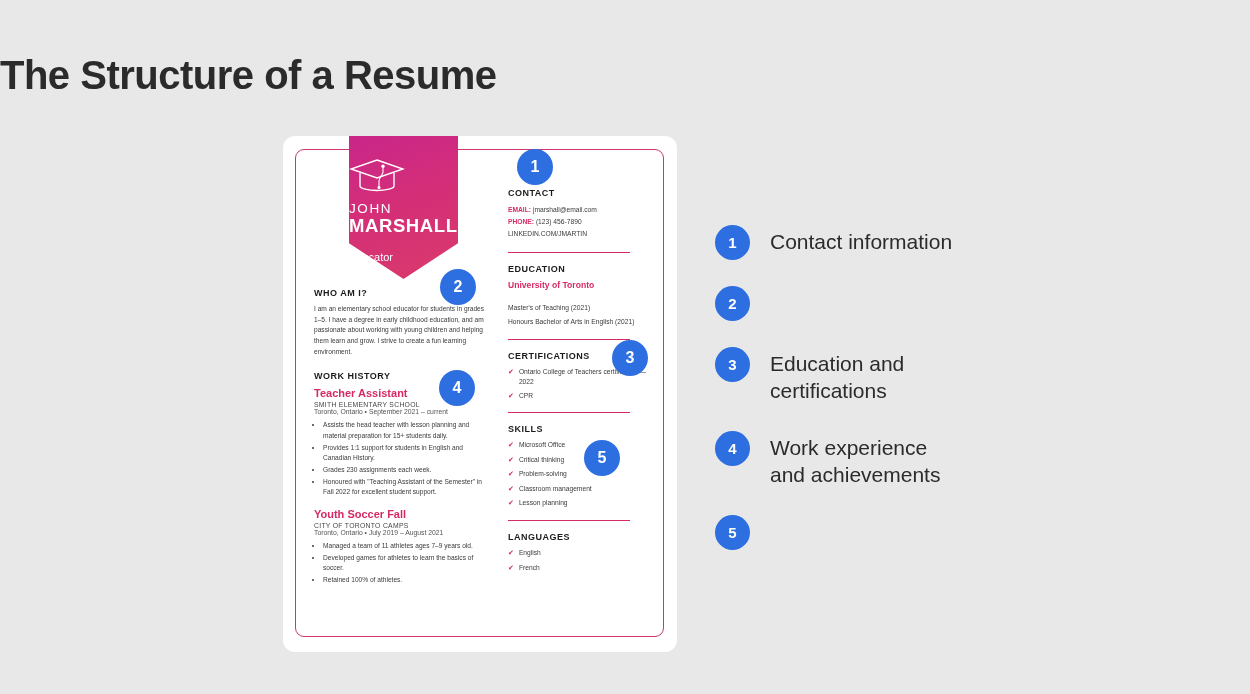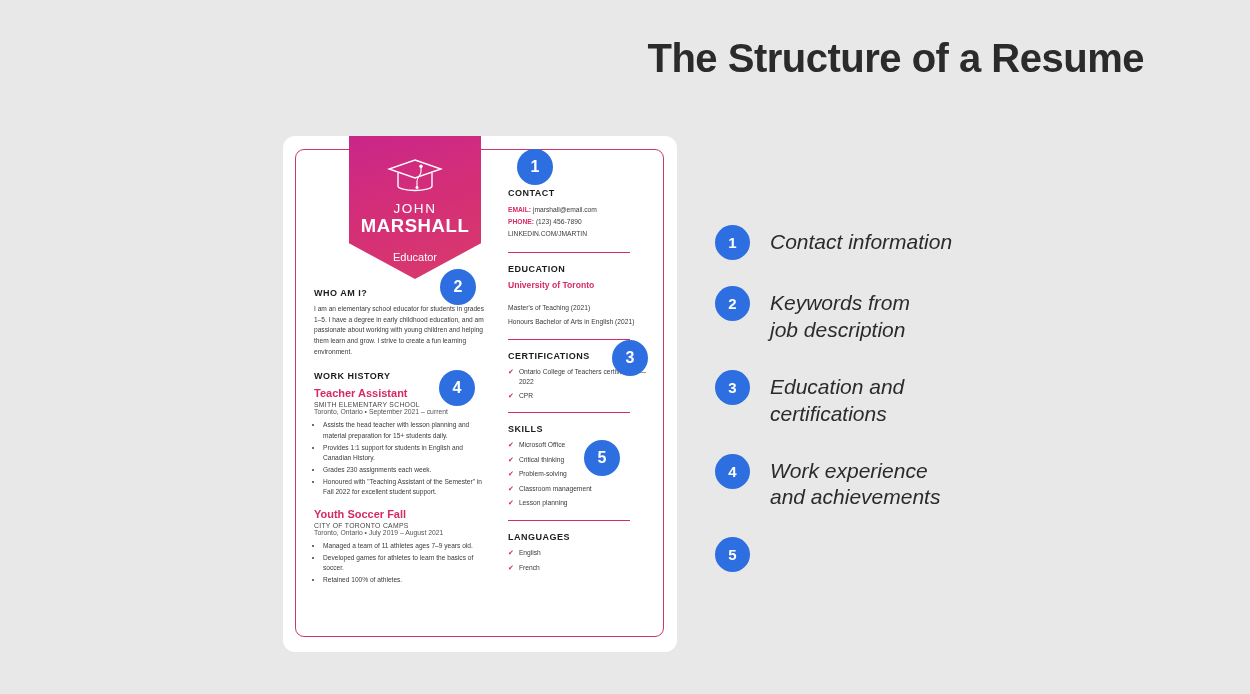--- a/index.html
+++ b/index.html
@@ -7,22 +7,22 @@
   }
   body {
     width: 1250px; height: 694px;
     background: #e8e8e8;
     font-family: "Liberation Sans", sans-serif;
     overflow: hidden;
     position: relative;
   }
   .page-title {
     position: absolute;
-    top: 36px; left: 0; width: 1144px;
-    text-align: right;
+    top: 53px; left: 0; width: 1144px;
+    text-align: left;
     font-size: 40px;
     font-weight: bold;
     color: #2b2b2b;
     letter-spacing: -0.5px;
   }
 
   
   .resume-card {
     position: absolute;
     left: 283px; top: 136px;
@@ -37,24 +37,24 @@
     border: 1.3px solid #d1२;
     border: 1.3px solid #cf3670;
     border-radius: 9px;
     box-sizing: border-box;
   }
 
   
   .banner {
     position: absolute;
     left: 66px; top: 0px;
-    width: 132px; height: 143px;
+    width: 109px; height: 143px;
     background: linear-gradient(160deg, #c9268a 0%, #d42e78 45%, #d93a6b 100%);
     clip-path: polygon(0 0, 100% 0, 100% 75%, 50% 100%, 0 75%);
-    text-align: center;
+    text-align: left;
     color: #ffffff;
     z-index: 5;
   }
   .cap-icon { margin-top: 22px; }
   .banner-first {
     font-size: 13.5px; letter-spacing: 1.6px;
     font-weight: 400; margin-top: 5px; color:#fff;
   }
   .banner-last {
     font-size: 18.5px; letter-spacing: 0.6px;
@@ -132,21 +132,21 @@
   }
   .legend-badge {
     width: 35px; height: 35px; border-radius: 50%;
     background: #2d6ee0; color: #fff;
     font-size: 15px; font-weight: bold;
     display: flex; align-items: center; justify-content: center;
     flex: 0 0 auto; margin-right: 20px;
   }
   .legend-label {
     font-size: 21px; color: #2b2b2b; line-height: 1.28;
-    padding-top: 4px; white-space: pre-line; font-style: italic;
+    padding-top: 4px; white-space: pre-line;
   }
 </style>
 </head>
 <body>
 
 <div class="page-title">The Structure of a Resume</div>
 
 <div class="resume-card">
   <div class="resume-frame"></div>
 
@@ -274,22 +274,20 @@
 <div class="badge badge-on-card" style="left:439px; top:370px;">4</div>
 <div class="badge badge-on-card" style="left:584px; top:440px;">5</div>
 
 <div class="legend">
   <div class="legend-row">
     <div class="legend-badge">1</div>
     <div class="legend-label">Contact information</div>
   </div>
   <div class="legend-row">
     <div class="legend-badge">2</div>
-    <div class="legend-label">Keywords from
-job description</div>
   </div>
   <div class="legend-row">
     <div class="legend-badge">3</div>
     <div class="legend-label">Education and
 certifications</div>
   </div>
   <div class="legend-row">
     <div class="legend-badge">4</div>
     <div class="legend-label">Work experience
 and achievements</div>

